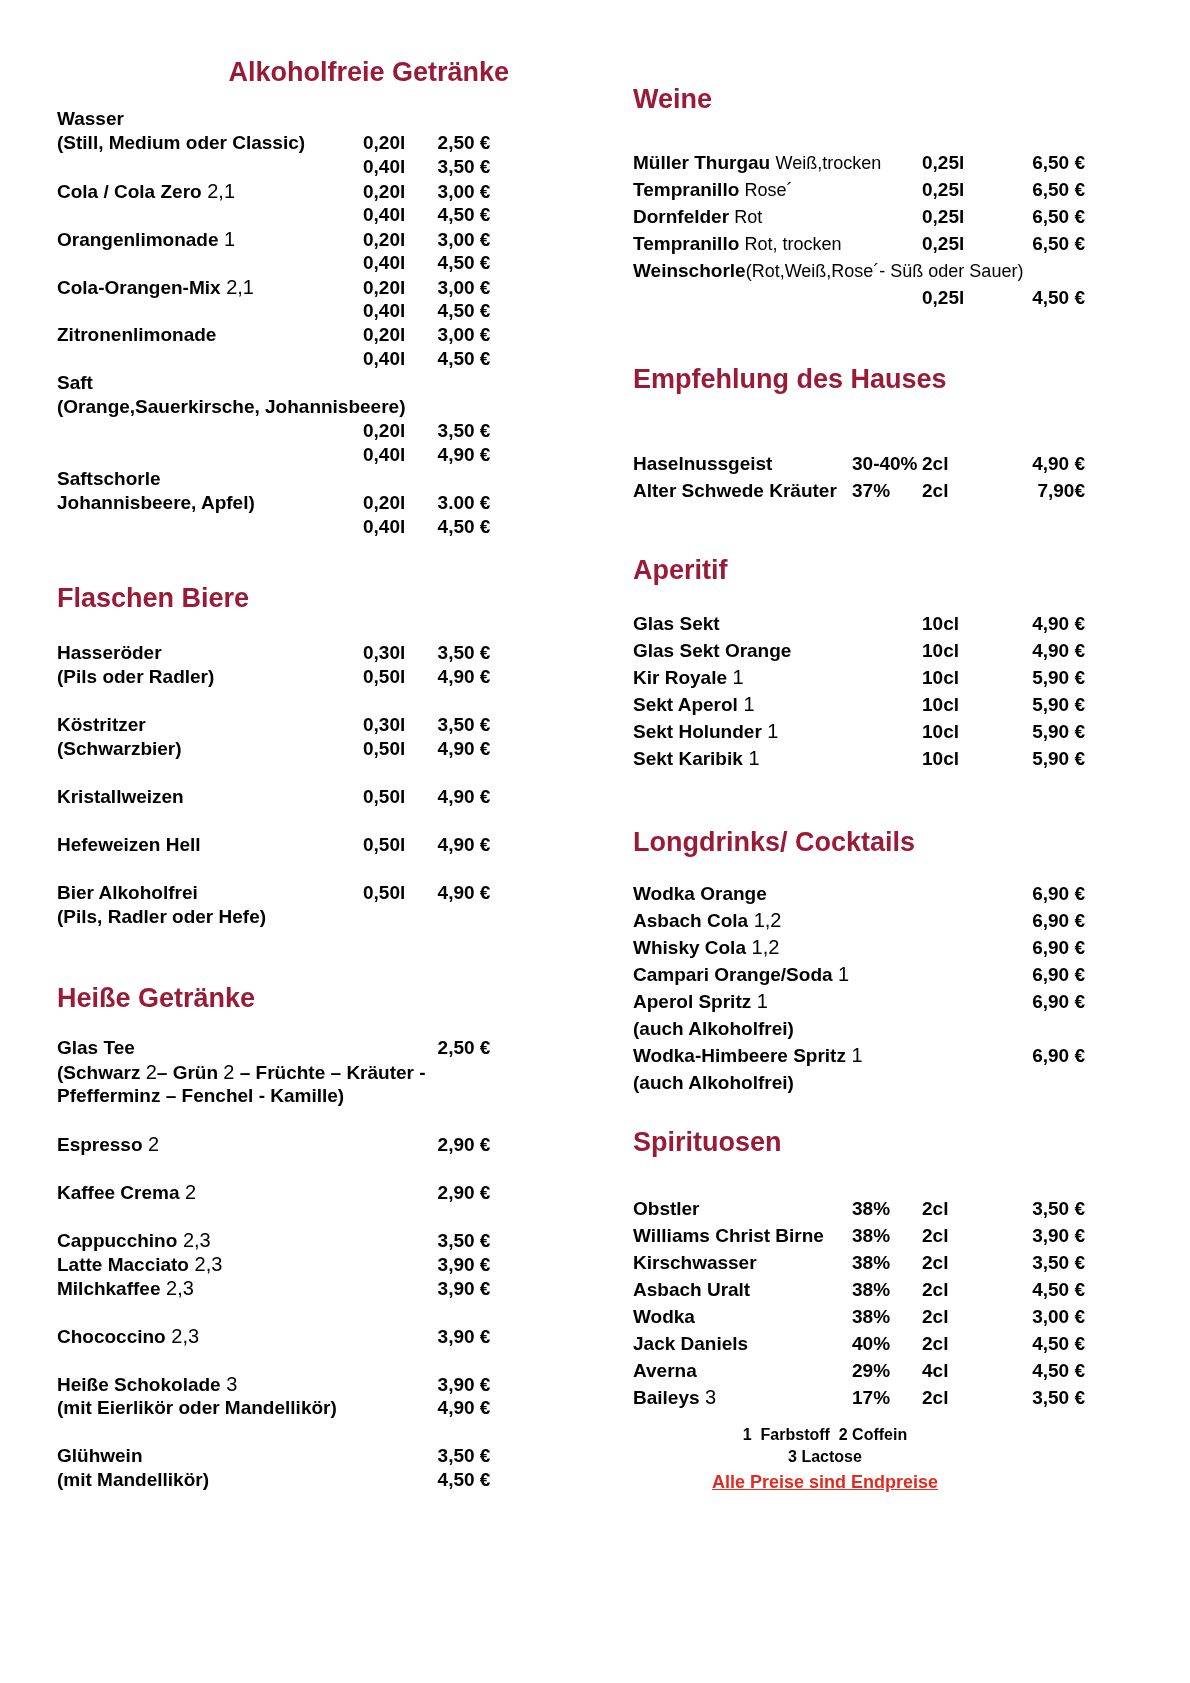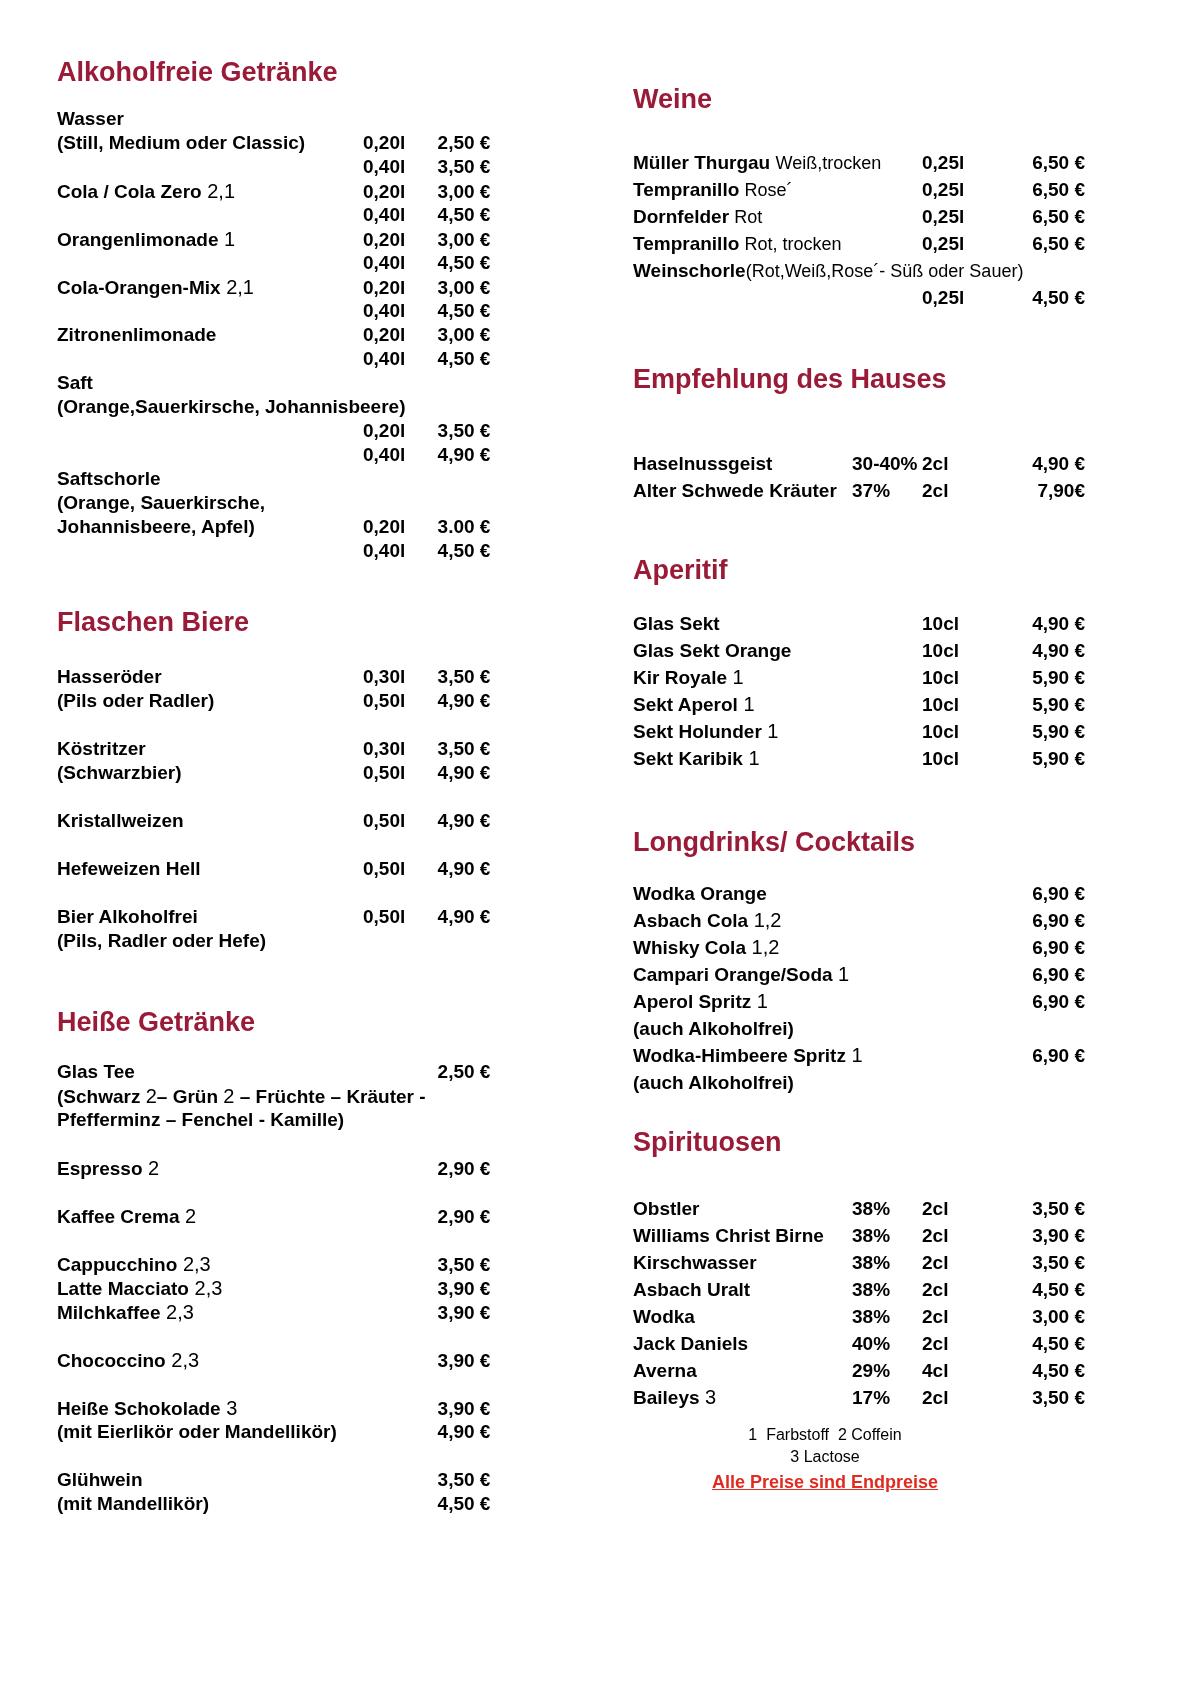--- a/index.html
+++ b/index.html
@@ -22,40 +22,40 @@
   .p-b{font-weight:bold;font-size:19px;}
   .p-r{font-weight:normal;font-size:18px;}
   .p-s{font-weight:normal;font-size:20px;}
   .c1,.c2,.c3{flex:0 0 auto;font-weight:bold;font-size:19px;white-space:nowrap;}
   .c1{min-width:70px;text-align:left;margin-top:20px;}
   .c2{width:68px;text-align:left;}
   .c3{width:95px;text-align:right;}
   [data-col="left"] .c2{width:56px;}
   [data-col="left"] .c3{width:90px;text-align:center;}
   
-  [data-col="left"] section:nth-of-type(1) .sec-title{margin-bottom:18px;}
+  [data-col="left"] section:nth-of-type(1) .sec-title{margin-bottom:18px;text-align:right;}
   [data-col="left"] section:nth-of-type(2){margin-top:42px;}
   [data-col="left"] section:nth-of-type(2) .sec-title{margin-bottom:26px;}
   [data-col="left"] section:nth-of-type(3){margin-top:52px;}
   [data-col="left"] section:nth-of-type(3) .sec-title{margin-bottom:21px;}
   [data-col="left"] section:nth-of-type(2) .item + .item,
   [data-col="left"] section:nth-of-type(3) .item + .item{margin-top:24px;}
   
   [data-col="right"] section:nth-of-type(1) .sec-title{margin-bottom:31px;}
   [data-col="right"] section:nth-of-type(2){margin-top:53px;}
   [data-col="right"] section:nth-of-type(2) .sec-title{margin-bottom:32px;}
   [data-col="right"] section:nth-of-type(3){margin-top:71px;}
   [data-col="right"] section:nth-of-type(3) .sec-title{margin-bottom:21px;}
   [data-col="right"] section:nth-of-type(4){margin-top:55px;}
   [data-col="right"] section:nth-of-type(4) .sec-title{margin-bottom:19px;}
   [data-col="right"] section:nth-of-type(5){margin-top:31px;}
   [data-col="right"] section:nth-of-type(5) .sec-title{margin-bottom:14px;}
   
   .footer{position:absolute;left:590px;top:1424px;width:470px;text-align:center;}
-  .footnote{font-size:16px;line-height:22px;font-weight:normal;white-space:pre;}
+  .footnote{font-size:16px;line-height:22px;font-weight:bold;white-space:pre;}
   .price-note{
     display:inline-block;margin-top:4px;font-size:18px;font-weight:bold;
     color:var(--pricenote,#e02b20);text-decoration:underline;
   }
 </style>
 </head>
 <body style="--heading: #9a1b38; --pricenote: #e02b20;">
 
 <div class="col" data-col="left">
     <section>
@@ -139,23 +139,20 @@
           <span class="name"></span>
           <span class="c2">0,40l</span>
           <span class="c3">4,90 €</span>
         </div>
       </div>
       <div class="item">
         <div class="row">
           <span class="name"><span class="p-b">Saftschorle</span></span>
         </div>
         <div class="row">
-          <span class="name"><span class="p-b">(Orange, Sauerkirsche,</span></span>
-        </div>
-        <div class="row">
           <span class="name"><span class="p-b"> Johannisbeere, Apfel)</span></span>
           <span class="c2">0,20l</span>
           <span class="c3">3.00 €</span>
         </div>
         <div class="row">
           <span class="name"></span>
           <span class="c2">0,40l</span>
           <span class="c3">4,50 €</span>
         </div>
       </div>

